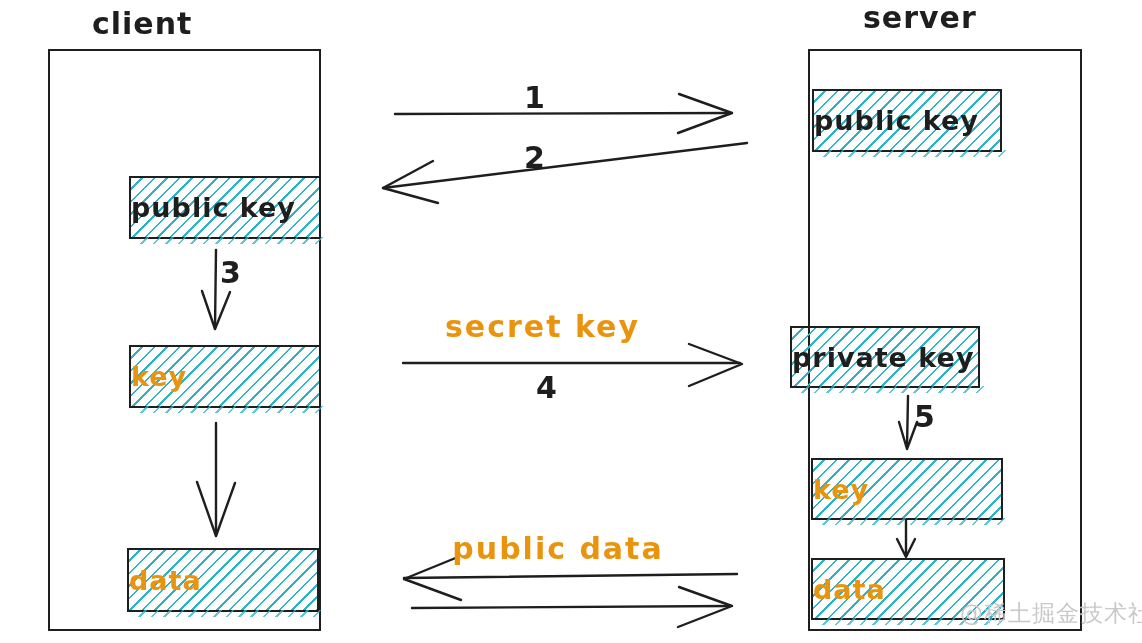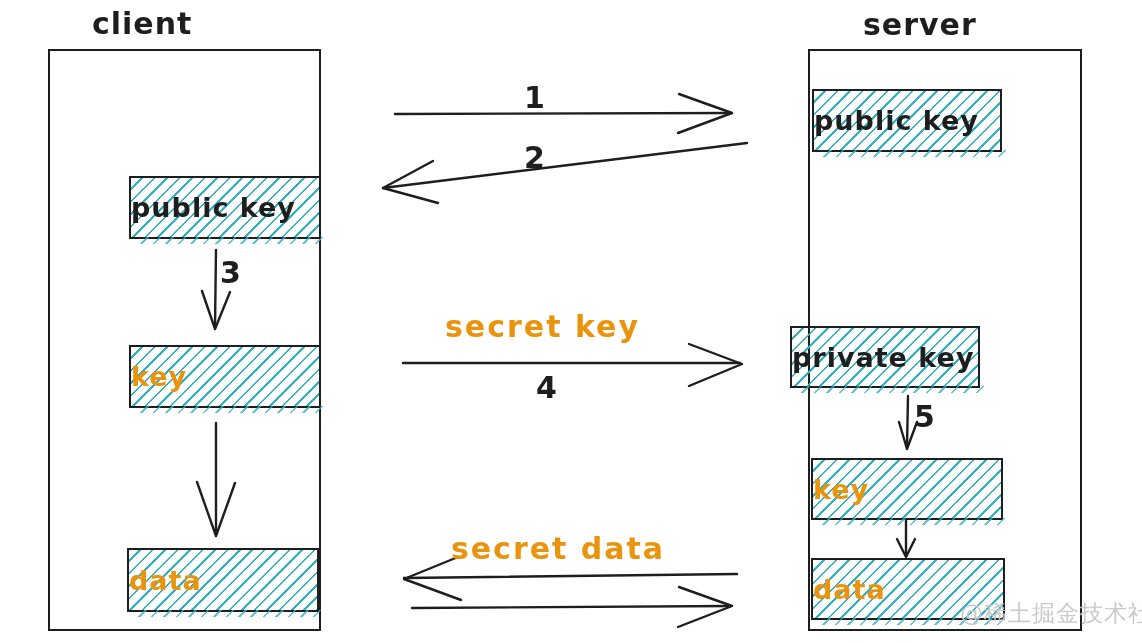--- a/index.html
+++ b/index.html
@@ -48,21 +48,21 @@
   svg.arrows path, svg.arrows polyline{
     fill:none;stroke:#1e1e1e;stroke-width:2.4;stroke-linecap:round;stroke-linejoin:round;
   }
 </style>
 </head>
 <body>
 
 <div class="canvas">
 
   <div class="title" style="left:92px;top:6px;width:170px;">client</div>
-  <div class="title" style="left:863px;top:7px;width:170px;">server</div>
+  <div class="title" style="left:863px;top:0;width:170px;">server</div>
 
   <div class="container" style="left:48px;top:49px;width:269px;height:578px;"></div>
   <div class="container" style="left:808px;top:49px;width:270px;height:578px;"></div>
 
   <div class="hbox" style="left:129px;top:176px;width:188px;height:59px;">
     <span class="lbl">public key</span>
   </div>
   <div class="hbox" style="left:129px;top:345px;width:188px;height:59px;">
     <span class="lbl accent">key</span>
   </div>
@@ -131,17 +131,17 @@
     </g>
   </svg>
 
   <div class="stepnum" style="left:524px;top:80px;">1</div>
   <div class="stepnum" style="left:524px;top:140px;">2</div>
   <div class="stepnum" style="left:220px;top:255px;">3</div>
   <div class="stepnum" style="left:536px;top:370px;">4</div>
   <div class="stepnum" style="left:914px;top:399px;">5</div>
 
   <div class="msg" style="left:420px;top:309px;width:245px;">secret key</div>
-  <div class="msg" style="left:428px;top:531px;width:260px;">secret data</div>
+  <div class="msg" style="left:428px;top:531px;width:260px;">public data</div>
 
   <div class="watermark" style="left:960px;top:598px;">@稀土掘金技术社区</div>
 
 </div>
 
 </body></html>

